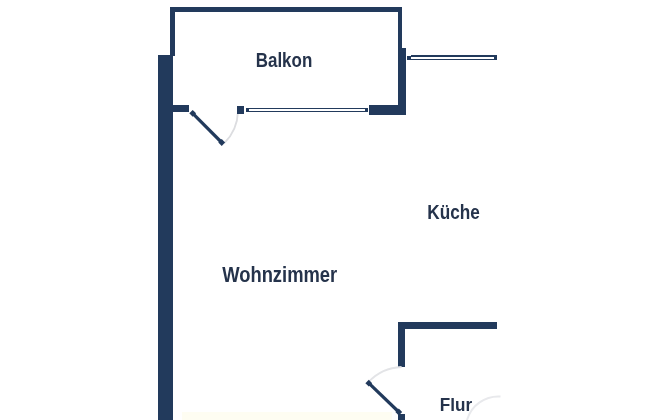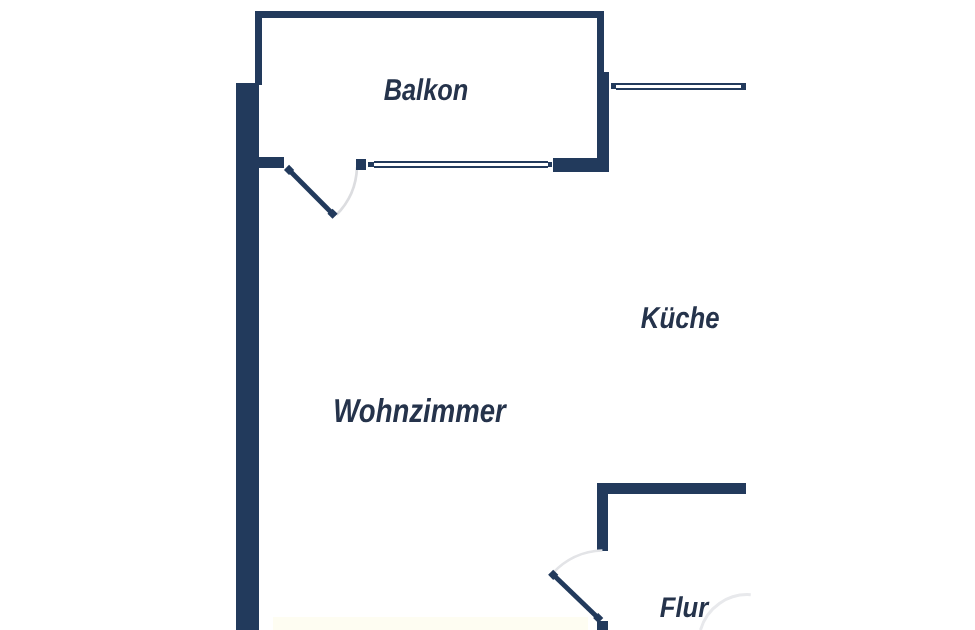--- a/index.html
+++ b/index.html
@@ -1,16 +1,16 @@
 <!DOCTYPE html>
 <html><head>
 <meta charset="utf-8">
 <style>
   html,body{margin:0;padding:0;background:#ffffff;}
-  .plan{width:650px;height:420px;position:relative;overflow:hidden;font-style:italic;}
+  .plan{width:650px;height:420px;position:relative;overflow:hidden;}
   text{font-family:"Liberation Sans",sans-serif;font-weight:bold;fill:#25334b;}
 </style>
 </head>
 <body>
 
 <div class="plan">
 <svg width="650" height="420" viewBox="0 0 650 420" xmlns="http://www.w3.org/2000/svg" shape-rendering="crispEdges">
 
   <rect x="0" y="0" width="650" height="420" fill="#ffffff"></rect>
 

